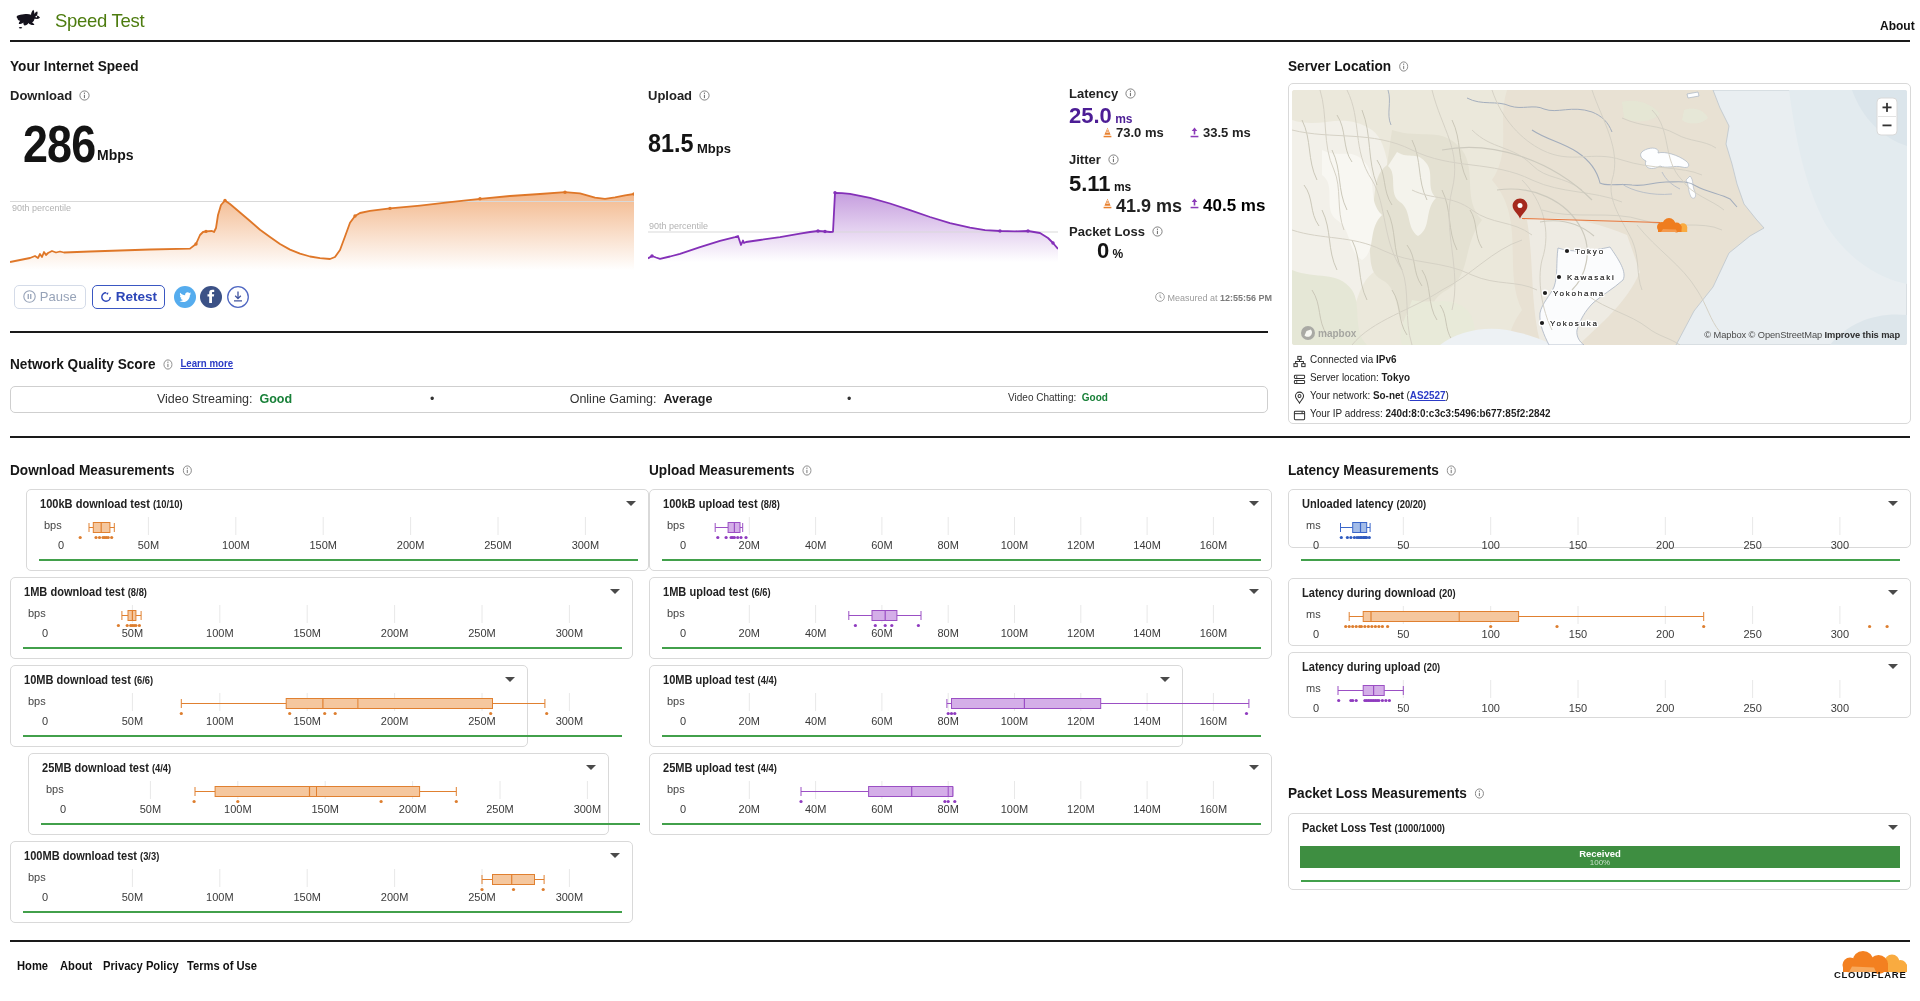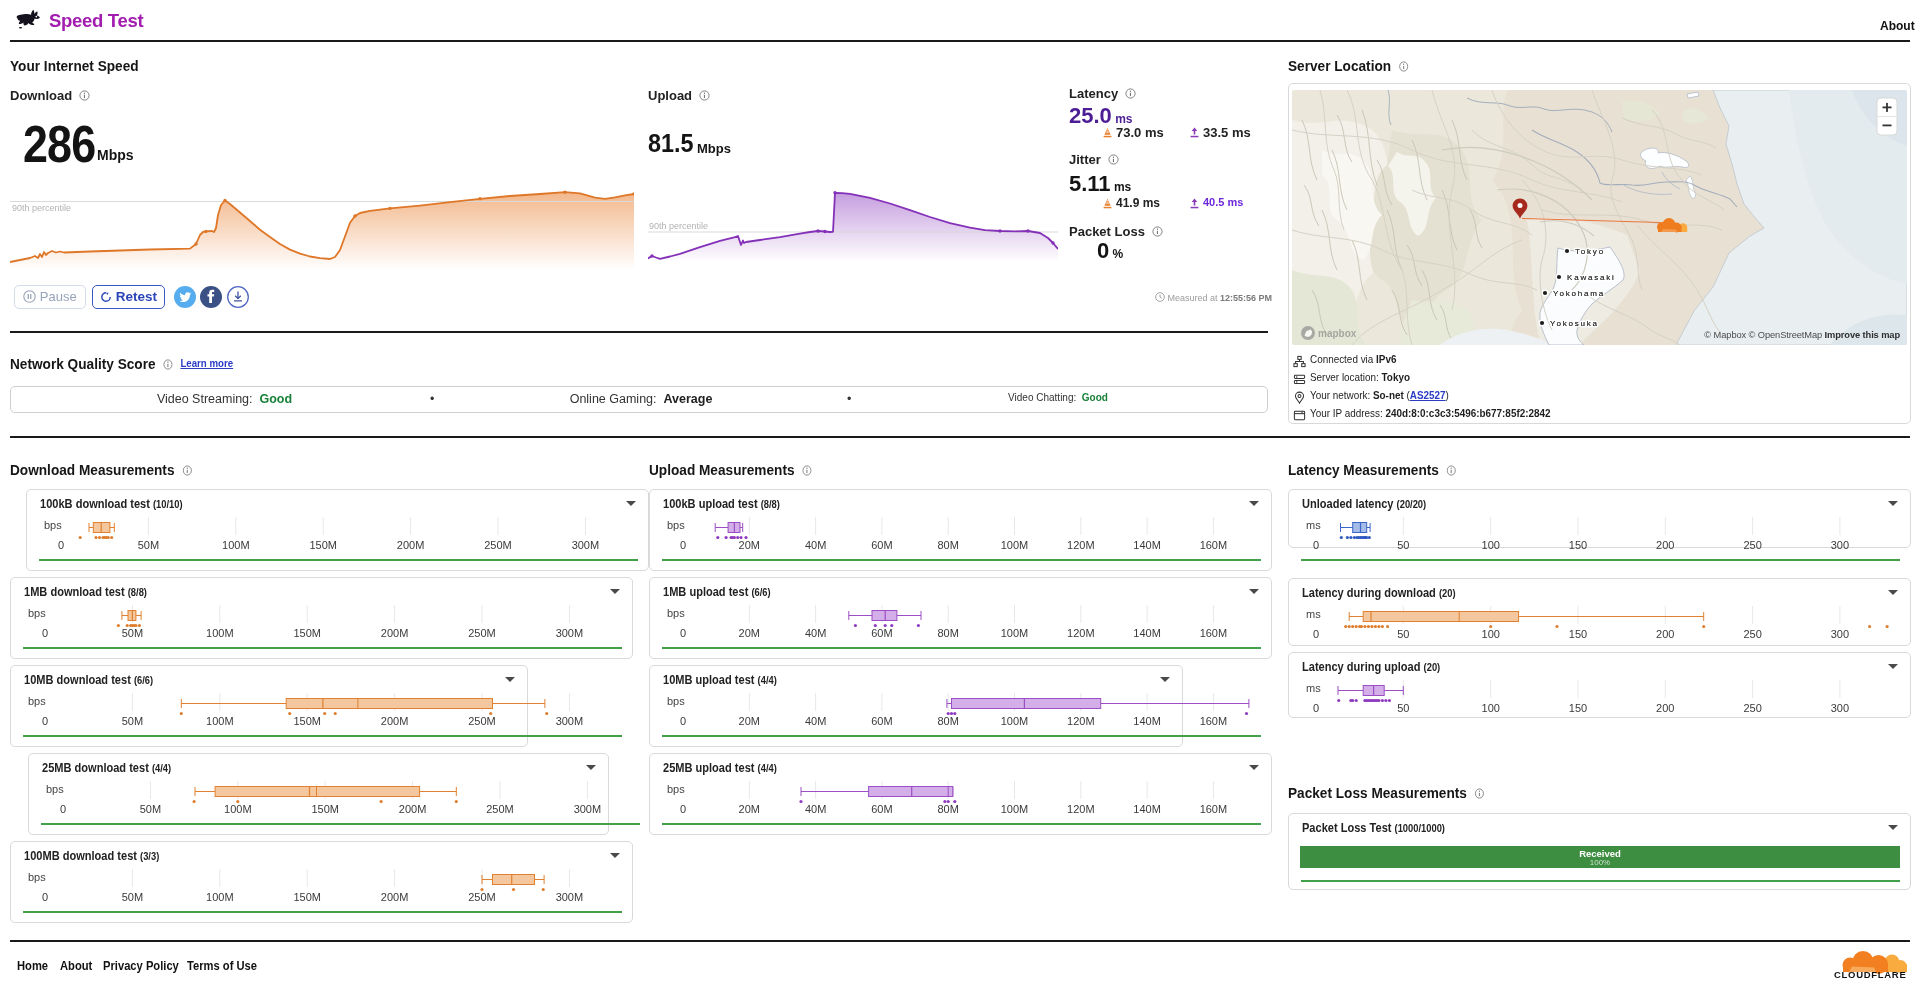--- a/index.html
+++ b/index.html
@@ -13,21 +13,21 @@
 .hd2{font-size:15.5px;font-weight:bold;color:#161616;transform:scaleX(.88);transform-origin:0 0;white-space:nowrap}
 .lbl{font-size:13px;font-weight:bold;color:#222}
 .gray-line{position:absolute;background:#1a1a1a}
 </style></head>
 <body>
 <svg class="abs" style="left:13px;top:9px" width="28" height="20" viewBox="0 0 28 20">
     <path fill="#15121d" d="M4.5,9.5 C3,8 3.5,6.5 5.5,6.2 C8,5.8 10,5.2 12.5,5 C14.5,4.8 16.5,5 18,5.8 C18.2,4 19,1.8 20.3,0.8 C21.2,2 21.5,3.8 21.2,5.2 C21.8,4 23,2.9 24.3,2.6 C24.8,3.8 24.6,5.4 23.8,6.4 C25.2,6.6 26.4,7.4 27,8.6 C26.5,9.5 25.4,10 24.2,10 L21.5,9.8 C21.3,11.3 20.4,12.7 19.1,13.7 C20.2,14.1 21,14.9 21.4,15.9 C19.2,16.3 16.8,15.7 15.4,13.9 C14.8,15.3 13.2,16.3 11.6,16.5 C10.6,15.9 10.2,14.6 10.4,13.5 C9.2,14.7 7.4,15.1 5.9,15.1 C5.6,14.3 6.2,12.9 7.2,11.7 C5.6,11.9 4.9,10.9 4.5,9.5 Z"></path>
     <circle cx="23.3" cy="7.6" r="0.85" fill="#fff"></circle>
     <ellipse cx="7.5" cy="18.8" rx="1.7" ry="0.8" fill="#15121d"></ellipse>
   </svg>
-<div class="abs" style="left:49px;top:10px;font-size:18.5px;font-weight:bold;color:#a21caf;letter-spacing:-0.3px">Speed Test</div>
+<div class="abs" style="left:55px;top:10px;font-size:18.5px;font-weight:normal;color:#4d7c0f;letter-spacing:-0.3px">Speed Test</div>
 <div class="abs" style="left:1880px;top:19px;font-size:12px;font-weight:bold;color:#111">About</div>
 <div class="gray-line" style="left:10px;top:40px;width:1900px;height:2px"></div>
 <div class="abs hd2" style="left:10px;top:57px">Your Internet Speed</div>
 <div class="abs lbl" style="left:10px;top:88px">Download &nbsp;<svg width="11" height="11" viewBox="0 0 11 11" style="vertical-align:-1px">
       <circle cx="5.5" cy="5.5" r="4.6" fill="none" stroke="#757575" stroke-width="0.9"></circle>
       <rect x="4.9" y="4.8" width="1.1" height="3.3" fill="#757575"></rect>
       <rect x="4.9" y="2.6" width="1.1" height="1.3" fill="#757575"></rect>
     </svg></div>
 <div class="abs" style="left:23px;top:119px;font-size:51px;line-height:1;font-weight:bold;color:#141414;letter-spacing:-1px;transform:scaleX(.88);transform-origin:0 0">286</div>
 <div class="abs" style="left:97px;top:147px;font-size:14px;font-weight:bold;color:#141414">Mbps</div>
@@ -61,26 +61,26 @@
       <rect x="4.9" y="4.8" width="1.1" height="3.3" fill="#757575"></rect>
       <rect x="4.9" y="2.6" width="1.1" height="1.3" fill="#757575"></rect>
     </svg></div>
 <div class="abs" style="left:1069px;top:173px;font-size:22px;line-height:1;font-weight:bold;color:#141414">5.11<span style="font-size:12px"> ms</span></div>
 <svg class="abs" style="left:1102px;top:198px" width="11" height="11" viewBox="0 0 11 11">
     <rect x="1.6" y="8.8" width="7.8" height="1.5" fill="#e8802e"></rect>
     <path d="M5.5,0.8 L8.6,7.7 L2.4,7.7 Z" fill="#e8802e"></path>
     <rect x="4.8" y="2.4" width="1.4" height="1" fill="#fff"></rect>
     <rect x="4.2" y="4.6" width="2.6" height="1" fill="#fff"></rect>
   </svg>
-<div class="abs" style="left:1116px;top:196px;font-size:12px;font-weight:bold;color:#222">41.9 ms</div>
+<div class="abs" style="left:1116px;top:196px;font-size:18px;font-weight:bold;color:#222">41.9 ms</div>
 <svg class="abs" style="left:1189px;top:198px" width="11" height="11" viewBox="0 0 11 11">
     <rect x="1.6" y="8.8" width="7.8" height="1.5" fill="#8b3ab8"></rect>
     <path d="M5.5,0.4 L8.3,4 L6.3,4 L6.3,7.6 L4.7,7.6 L4.7,4 L2.7,4 Z" fill="#8b3ab8"></path>
   </svg>
-<div class="abs" style="left:1203px;top:196px;font-size:11px;font-weight:bold;color:#6d28d9">40.5 ms</div>
+<div class="abs" style="left:1203px;top:196px;font-size:17px;font-weight:bold;color:#000000">40.5 ms</div>
 <div class="abs lbl" style="left:1069px;top:224px">Packet Loss &nbsp;<svg width="11" height="11" viewBox="0 0 11 11" style="vertical-align:-1px">
       <circle cx="5.5" cy="5.5" r="4.6" fill="none" stroke="#757575" stroke-width="0.9"></circle>
       <rect x="4.9" y="4.8" width="1.1" height="3.3" fill="#757575"></rect>
       <rect x="4.9" y="2.6" width="1.1" height="1.3" fill="#757575"></rect>
     </svg></div>
 <div class="abs" style="left:1097px;top:240px;font-size:22px;line-height:1;font-weight:bold;color:#141414">0<span style="font-size:12px"> %</span></div>
 <svg class="abs" style="left:10px;top:190px" width="624" height="80" viewBox="0 0 624 80">
 <defs>
       <linearGradient id="og" x1="0" y1="0" x2="0" y2="1">
 <stop offset="0" stop-color="#e87d2d" stop-opacity="0.55"></stop>

